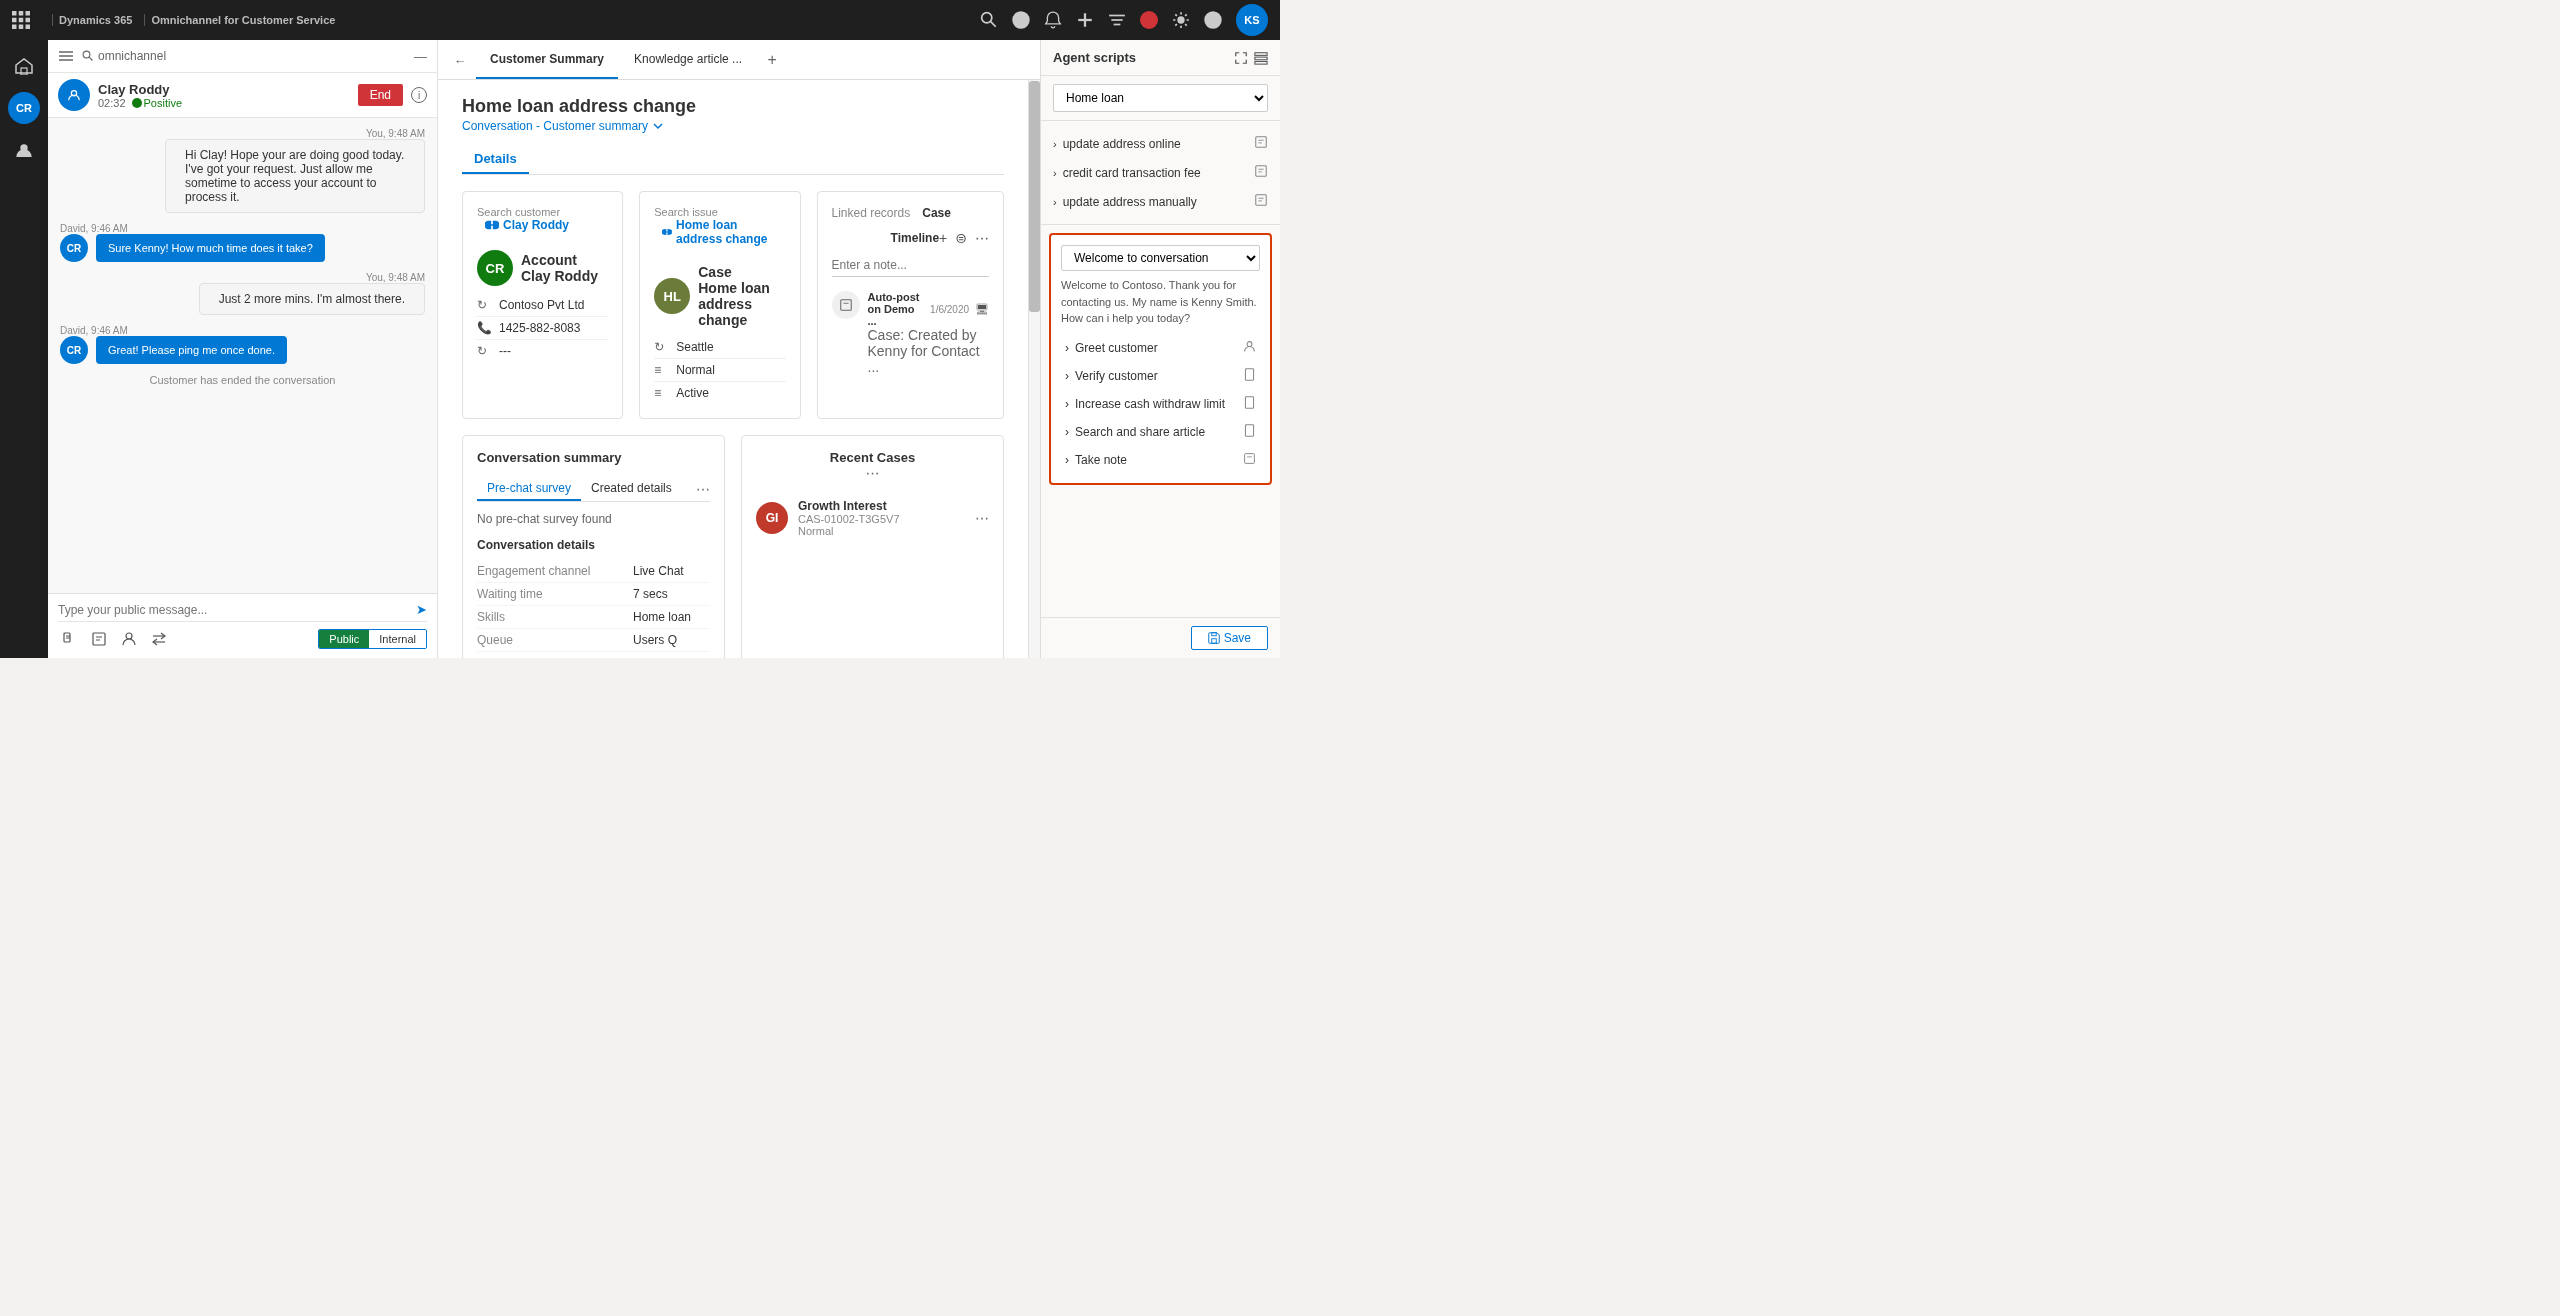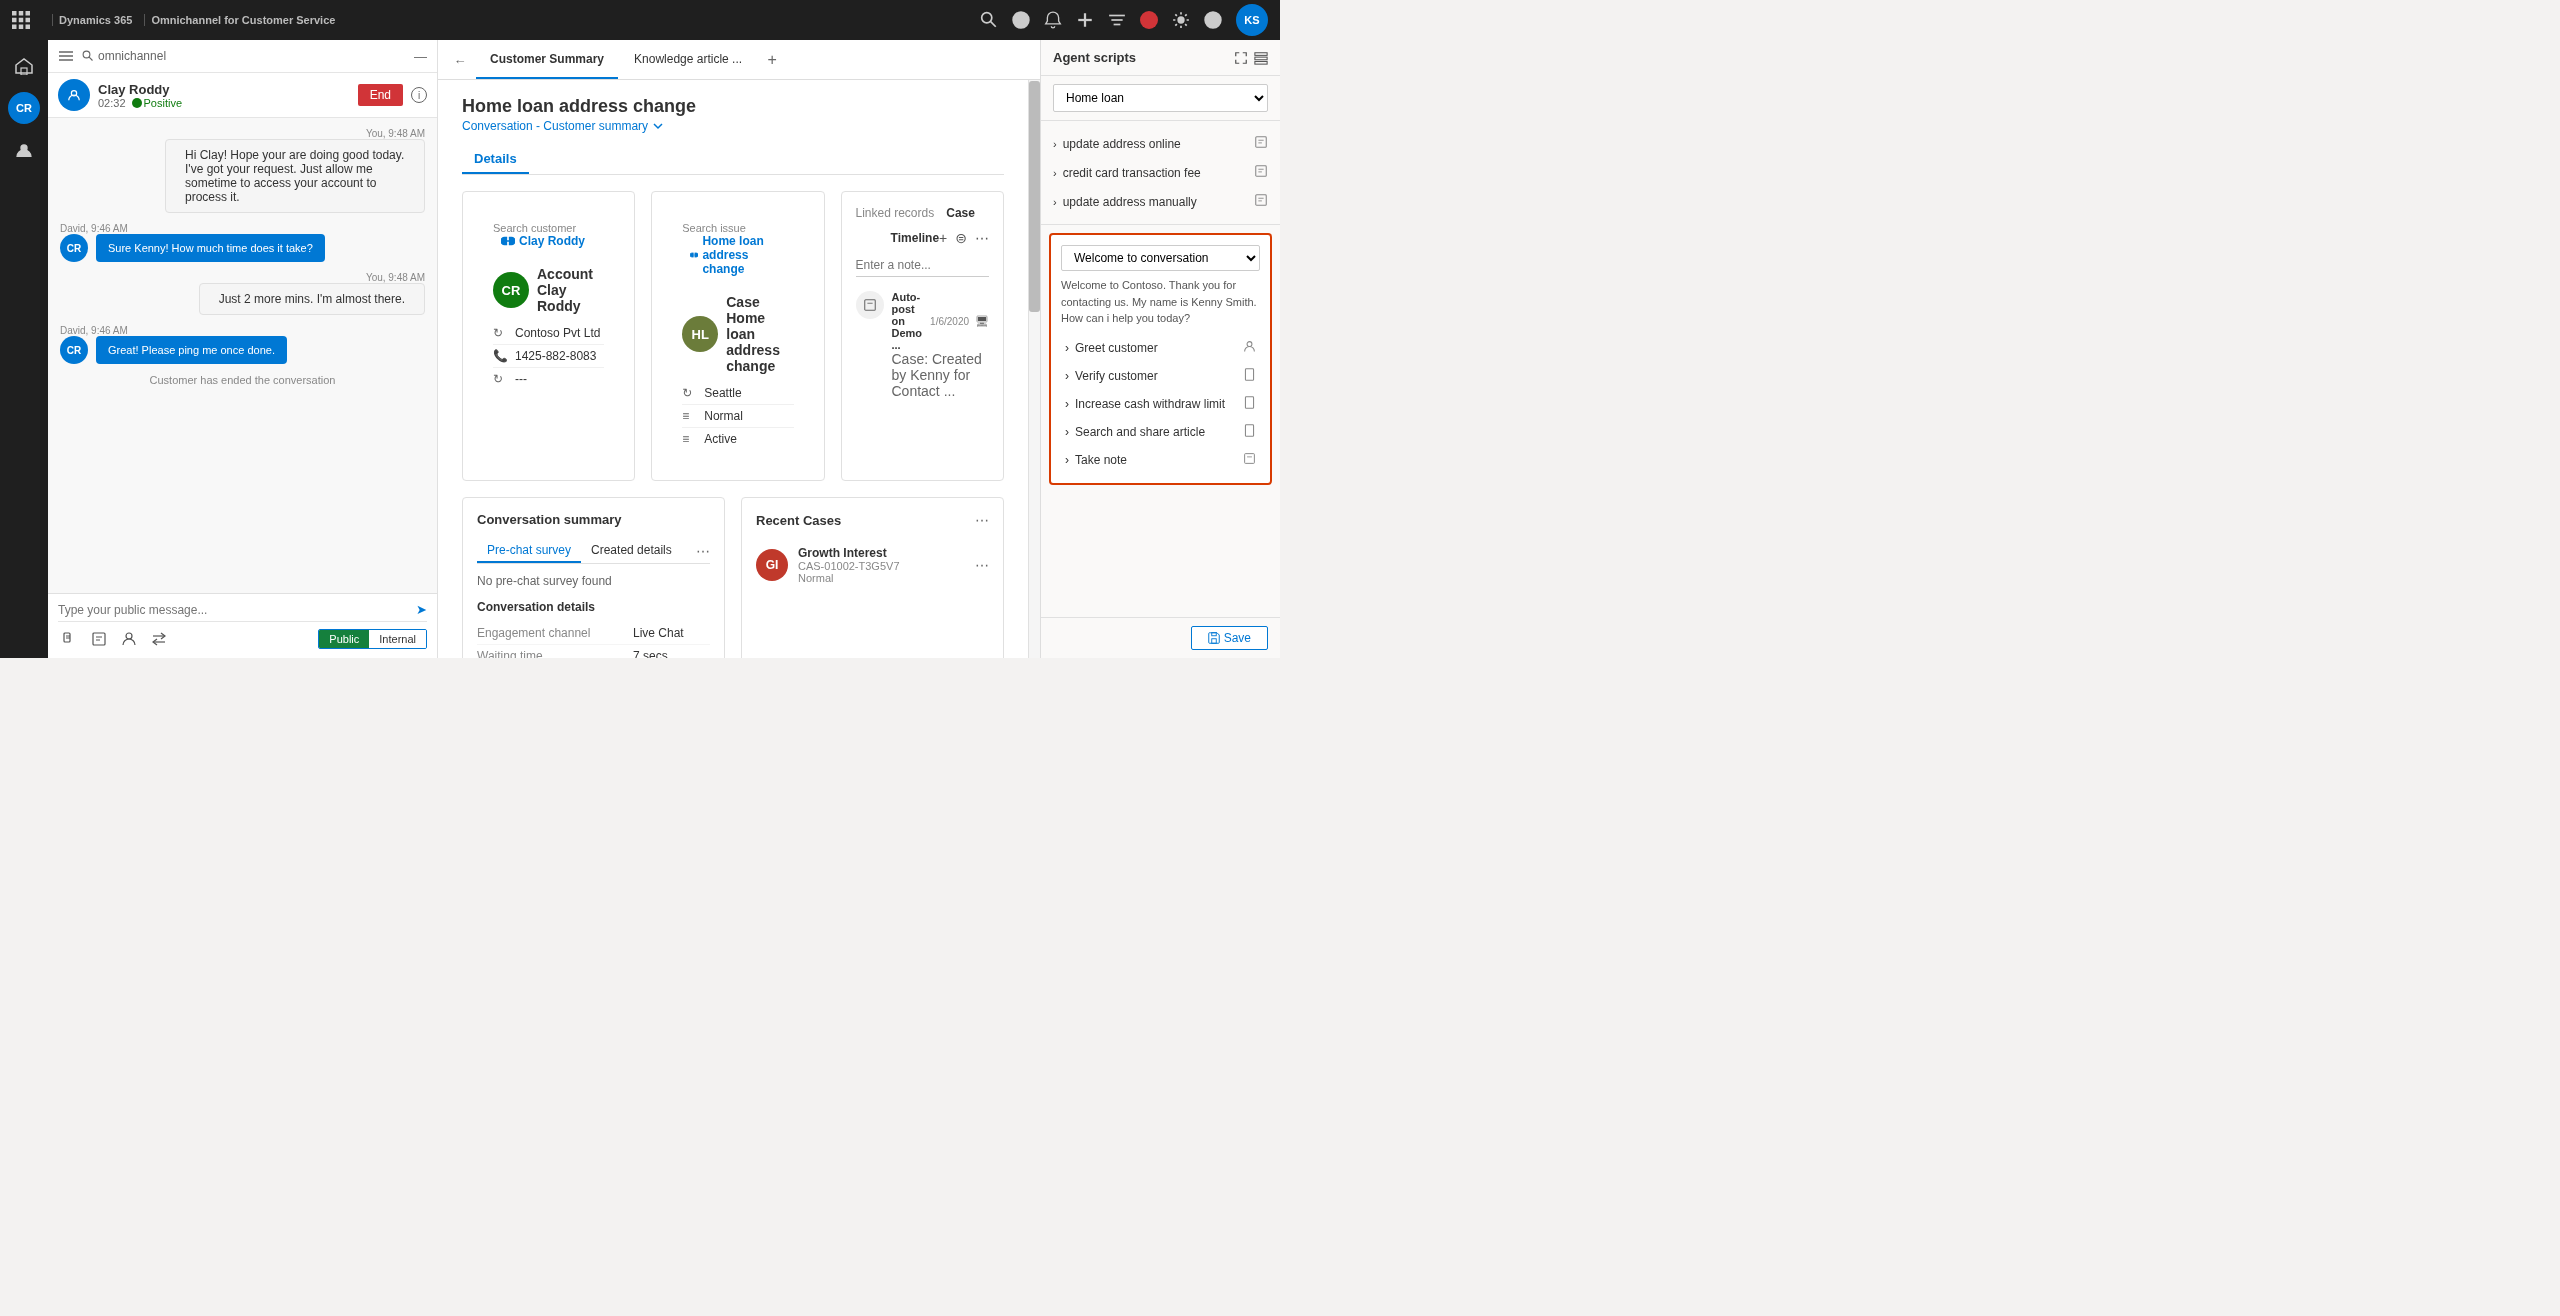--- a/index.html
+++ b/index.html
@@ -73,21 +73,21 @@
     
     .cs-content { flex: 1; overflow-y: auto; padding: 16px 24px; background: #fff; }
     .cs-title { font-size: 18px; font-weight: 600; color: #333; margin-bottom: 2px; }
     .cs-subtitle { font-size: 12px; color: #0078d4; margin-bottom: 12px; display: flex; align-items: center; gap: 4px; }
     .cs-tabs { display: flex; border-bottom: 1px solid #e0e0e0; margin-bottom: 16px; }
     .cs-tab { padding: 6px 12px; font-size: 13px; cursor: pointer; color: #333; border-bottom: 2px solid transparent; }
     .cs-tab.active { border-bottom: 2px solid #0078d4; color: #0078d4; font-weight: 600; }
 
     
     .cards-row { display: flex; gap: 16px; margin-bottom: 16px; }
-    .card { flex: 1; border: 1px solid #e0e0e0; border-radius: 4px; padding: 30px; background: #fff; }
+    .card { flex: 1; border: 1px solid #e0e0e0; border-radius: 4px; padding: 14px; background: #fff; }
     .card-label { font-size: 11px; color: #888; margin-bottom: 8px; }
     .card-title { font-size: 13px; font-weight: 600; color: #0078d4; display: flex; align-items: center; gap: 4px; margin-bottom: 10px; }
     .card-title svg { width: 14px; height: 14px; fill: #0078d4; }
     .card-avatar-row { display: flex; align-items: center; gap: 8px; margin-bottom: 8px; }
     .card-avatar { width: 36px; height: 36px; border-radius: 50%; display: flex; align-items: center; justify-content: center; font-size: 13px; font-weight: 600; color: #fff; flex-shrink: 0; }
     .card-name { font-size: 14px; font-weight: 600; color: #333; }
     .card-detail-row { display: flex; align-items: center; gap: 6px; padding: 4px 0; font-size: 12px; color: #333; border-bottom: 1px solid #f0f0f0; }
     .card-detail-row:last-child { border-bottom: none; }
     .card-detail-icon { color: #666; font-size: 12px; width: 16px; }
 
@@ -110,21 +110,21 @@
     .conv-tab.active { border-bottom: 2px solid #0078d4; color: #0078d4; }
     .conv-more { margin-left: auto; color: #666; cursor: pointer; font-size: 14px; }
     .no-survey { font-size: 12px; color: #666; margin: 8px 0 12px; }
     .conv-details-title { font-size: 12px; font-weight: 600; color: #333; margin-bottom: 8px; }
     .conv-detail-row { display: flex; gap: 16px; padding: 4px 0; font-size: 12px; border-bottom: 1px solid #f5f5f5; }
     .conv-detail-label { color: #888; min-width: 140px; }
     .conv-detail-value { color: #333; font-weight: 500; }
 
     
     .recent-card { border: 1px solid #e0e0e0; border-radius: 4px; padding: 14px; background: #fff; flex: 1; }
-    .recent-header { display: flex; align-items: center; margin-bottom: 10px; }
+    .recent-header { display: flex; align-items: center; margin-bottom: 10px; flex-direction: column; }
     .recent-title { font-size: 13px; font-weight: 600; color: #333; flex: 1; }
     .recent-more { color: #666; cursor: pointer; font-size: 14px; }
     .case-row { display: flex; align-items: center; gap: 10px; padding: 8px 0; }
     .case-avatar { width: 32px; height: 32px; border-radius: 50%; display: flex; align-items: center; justify-content: center; font-size: 12px; font-weight: 600; color: #fff; flex-shrink: 0; }
     .case-info { flex: 1; }
     .case-name { font-size: 12px; font-weight: 600; color: #333; }
     .case-id { font-size: 11px; color: #888; }
     .case-more { color: #666; cursor: pointer; font-size: 14px; }
 
     

